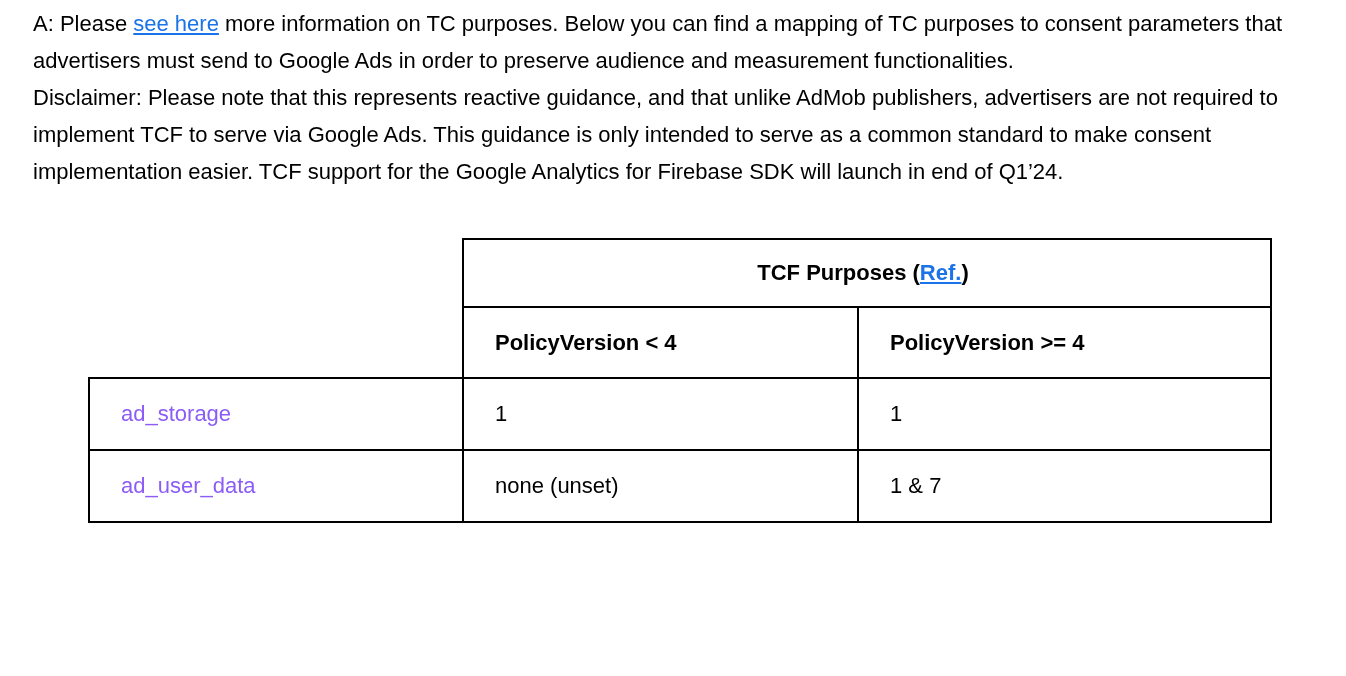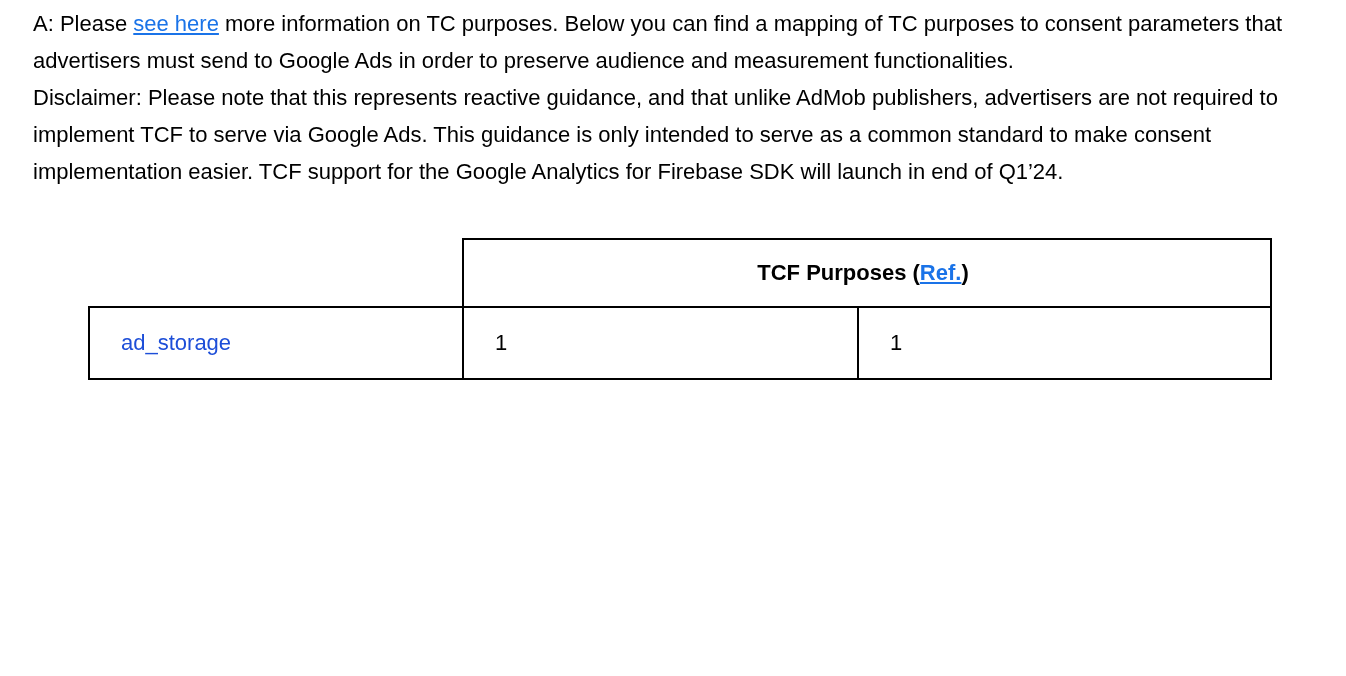--- a/index.html
+++ b/index.html
@@ -56,21 +56,21 @@
   table.tcf tr.hrow2 td { height: 69px; }
   table.tcf tr.drow  td { height: 70px; }
   table.tcf td.hcell {
     font-weight: bold;
   }
   table.tcf td.center {
     text-align: center;
     padding-left: 0;
   }
   table.tcf td.label {
-    color: #1d4ed8;
+    color: #8b5cf6;
   }
 </style>
 </head>
 <body>
 
 <div class="doc">
 
   <p class="para"><span>A: Please </span><a class="link" href="#">see here</a><span> more information on TC purposes. Below you can find a mapping of TC purposes to consent parameters that advertisers must send to Google Ads in order to preserve audience and measurement functionalities.</span></p>
 
   <p class="para"><span class="bold">Disclaimer</span><span>: Please note that this represents reactive guidance, and that unlike AdMob publishers, advertisers are not required to implement TCF to serve via Google Ads. This guidance is only intended to serve as a common standard to make consent implementation easier. TCF support for the Google Analytics for Firebase SDK will launch in end of Q1’24.</span></p>
@@ -79,21 +79,31 @@
     <colgroup>
       <col style="width:374px">
       <col style="width:395px">
       <col style="width:413px">
     </colgroup>
     <tbody>
       <tr class="hrow1">
         <td class="blank"></td>
         <td colspan="2" class="hcell center"><span>TCF Purposes (</span><a class="link" href="#">Ref.</a><span>)</span></td>
       </tr>
+      <tr class="hrow2">
+        <td class="blank"></td>
+        <td class="hcell">PolicyVersion &lt; 4</td>
+        <td class="hcell">PolicyVersion &gt;= 4</td>
+      </tr>
       <tr class="drow">
         <td class="label">ad_storage</td>
         <td>1</td>
         <td>1</td>
+      </tr>
+      <tr class="drow">
+        <td class="label">ad_user_data</td>
+        <td>none (unset)</td>
+        <td>1 &amp; 7</td>
       </tr>
     </tbody>
   </table>
 
 </div>
 
 </body></html>

